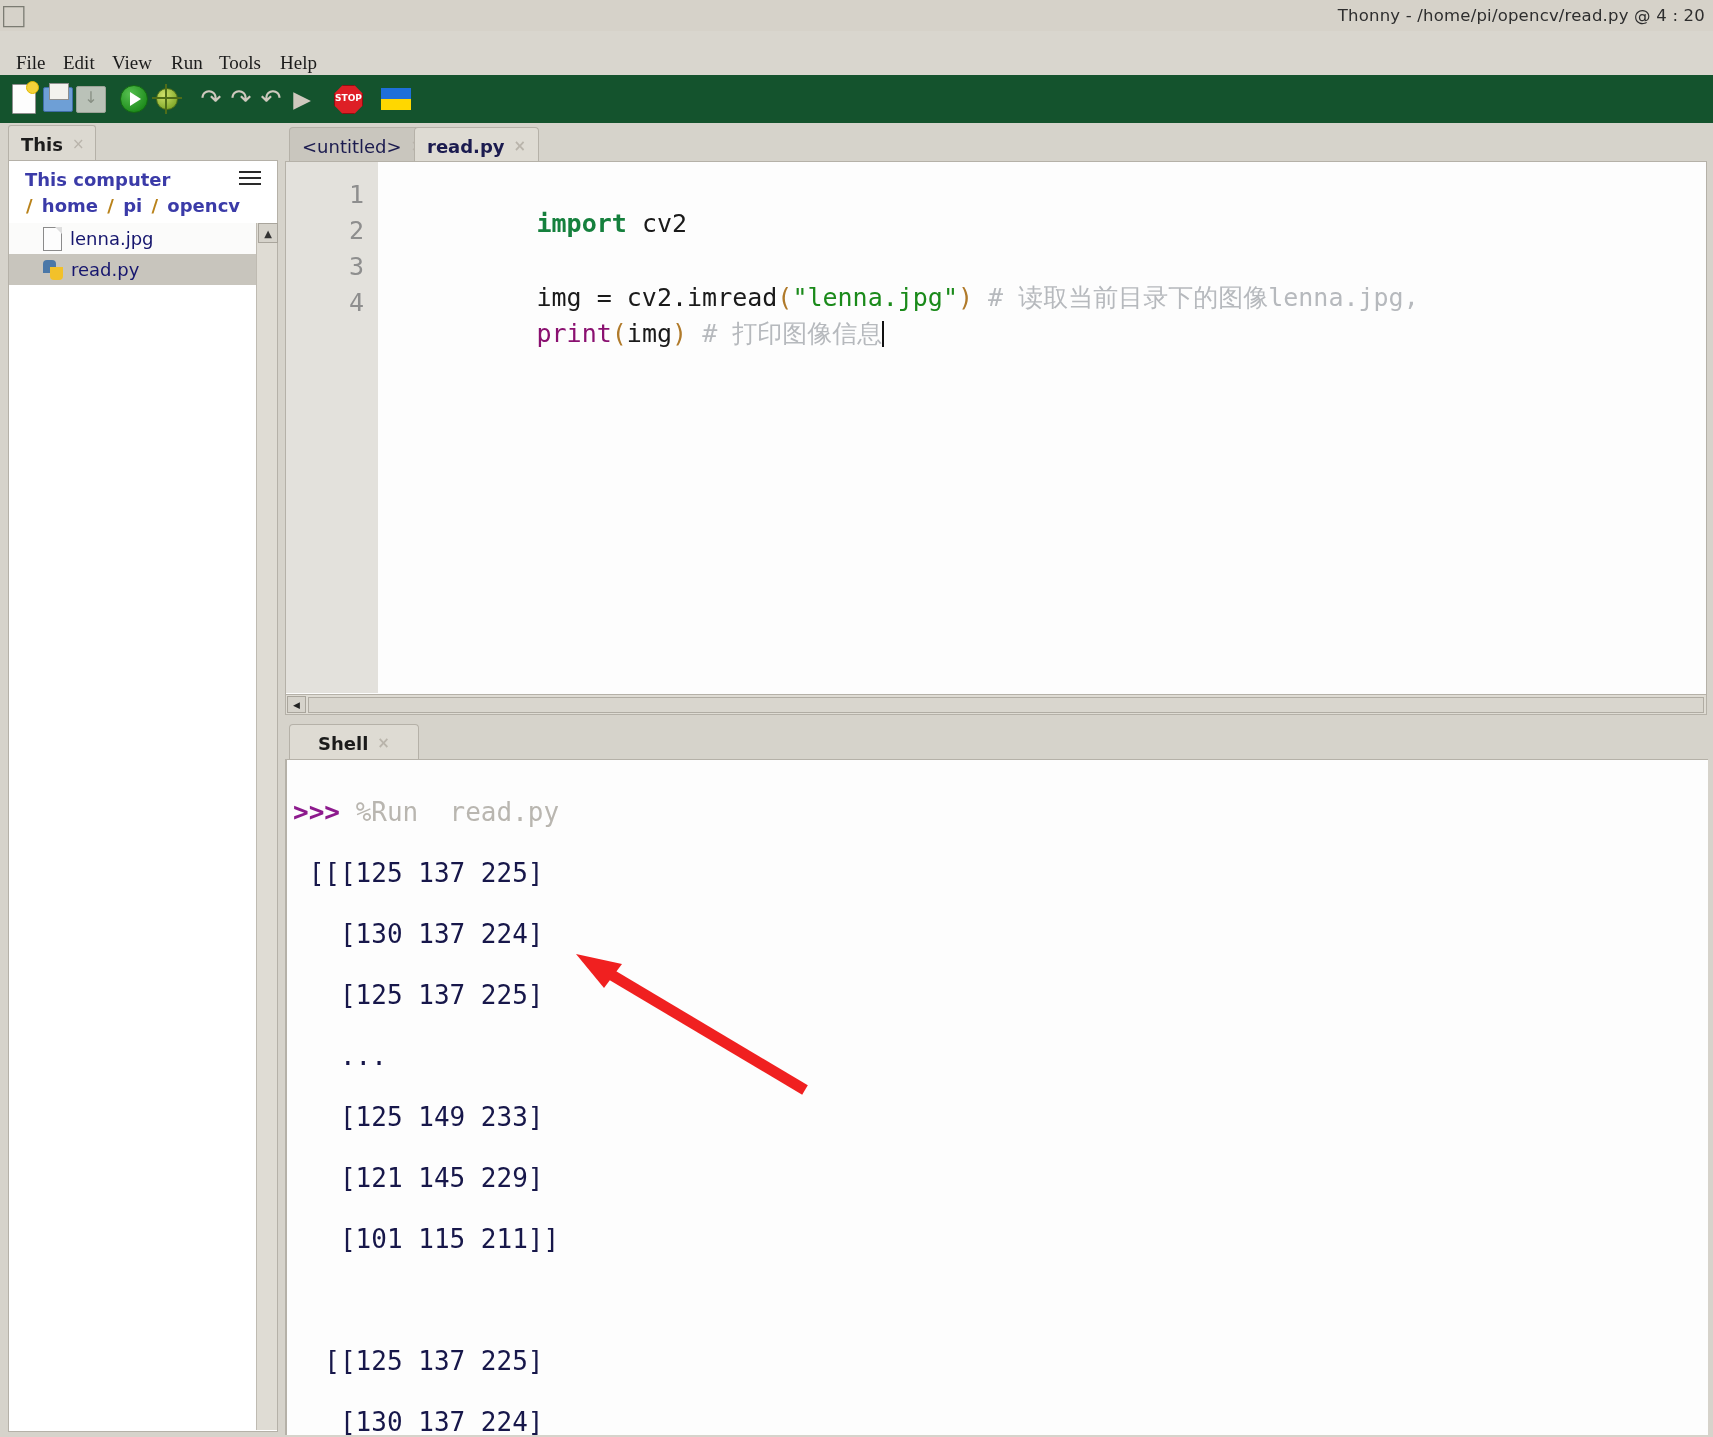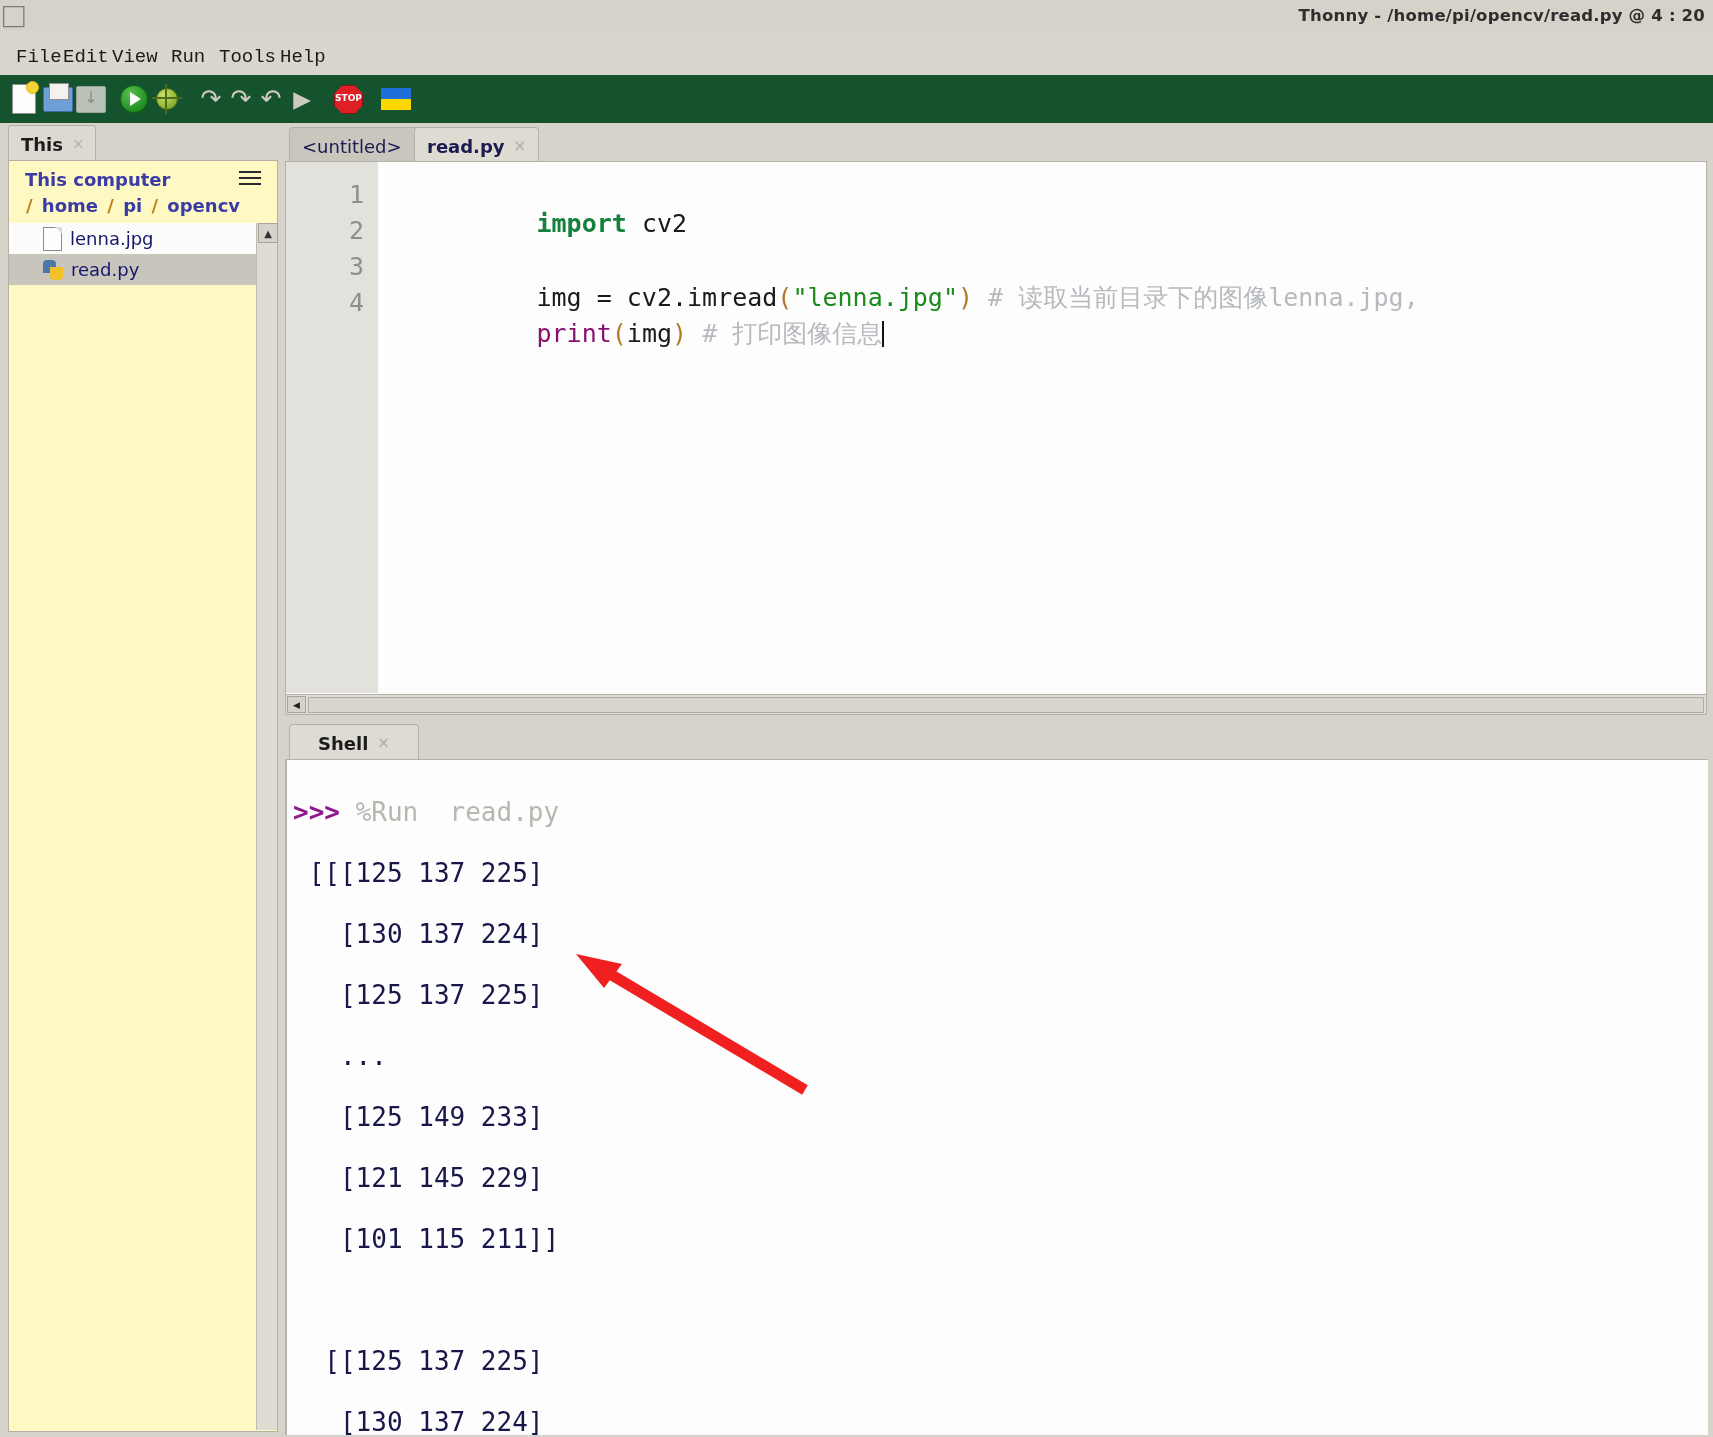--- a/index.html
+++ b/index.html
@@ -23,33 +23,33 @@
   }
   .titlebar .tb-icon {
     position: absolute; left: 6px; top: 3px; width: 24px; height: 24px;
     color: #7b7b72; font-family: "DejaVu Serif", serif; font-size: 19px;
     line-height: 24px; text-align: center;
   }
   .titlebar .tb-title {
     position: absolute; left: 0; top: 0; width: 1705px; height: 31px;
     line-height: 31px; text-align: right;
     font-family: "DejaVu Sans", sans-serif;
-    font-size: 16.5px; font-weight: bold; color: #2e2e2e;
+    font-size: 16.5px; font-weight: normal; color: #2e2e2e;
     letter-spacing: .2px;
   }
 
   
   .menubar {
     position: absolute; left: 0; top: 31px; width: 1713px; height: 44px;
     background: #d9d6ce;
   }
   .menu-item {
-    position: absolute; top: 12px; height: 28px; line-height: 28px;
+    position: absolute; top: 18px; height: 28px; line-height: 28px;
     font-size: 19px; color: #1b1b1b; padding: 0 8px; cursor: default;
-    font-family: Liberation Mono, monospace;
+    font-family: Liberation Serif, serif;
   }
 
   
   .toolbar {
     position: absolute; left: 0; top: 75px; width: 1713px; height: 48px;
     background: #14532d;
   }
   .tb-btn { position: absolute; top: 7px; width: 34px; height: 34px; }
 
   
@@ -147,21 +147,21 @@
     display: flex; align-items: center;
   }
   .panel-tab .tab-label {
     font-size: 18px; font-weight: bold; color: #1c1c1c;
   }
   .tab-close {
     margin-left: 9px; color: #b9b4ab; font-size: 15px;
   }
   .files-body {
     position: absolute; left: 2px; top: 37px; width: 268px; height: 1270px;
-    background: #fef9c3; border: 1px solid #b5b1a8;
+    background: #ffffff; border: 1px solid #b5b1a8;
   }
   .path-area { position: absolute; left: 0; top: 0; width: 268px; height: 62px; }
   .this-computer {
     position: absolute; left: 16px; top: 8px;
     font-size: 18px; font-weight: bold; color: #3b3ba8;
   }
   .hamburger {
     position: absolute; right: 16px; top: 10px; width: 22px; height: 16px;
   }
   .hamburger i {

